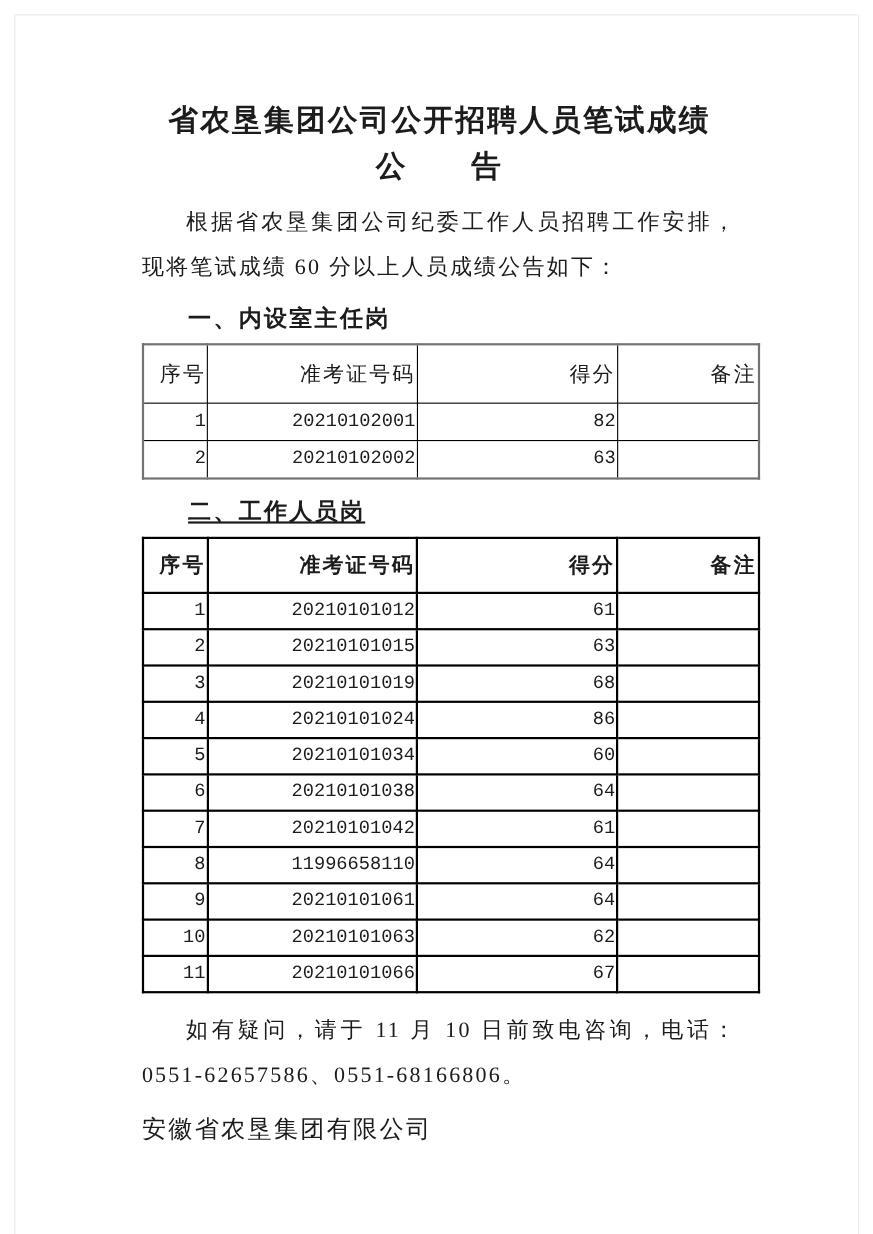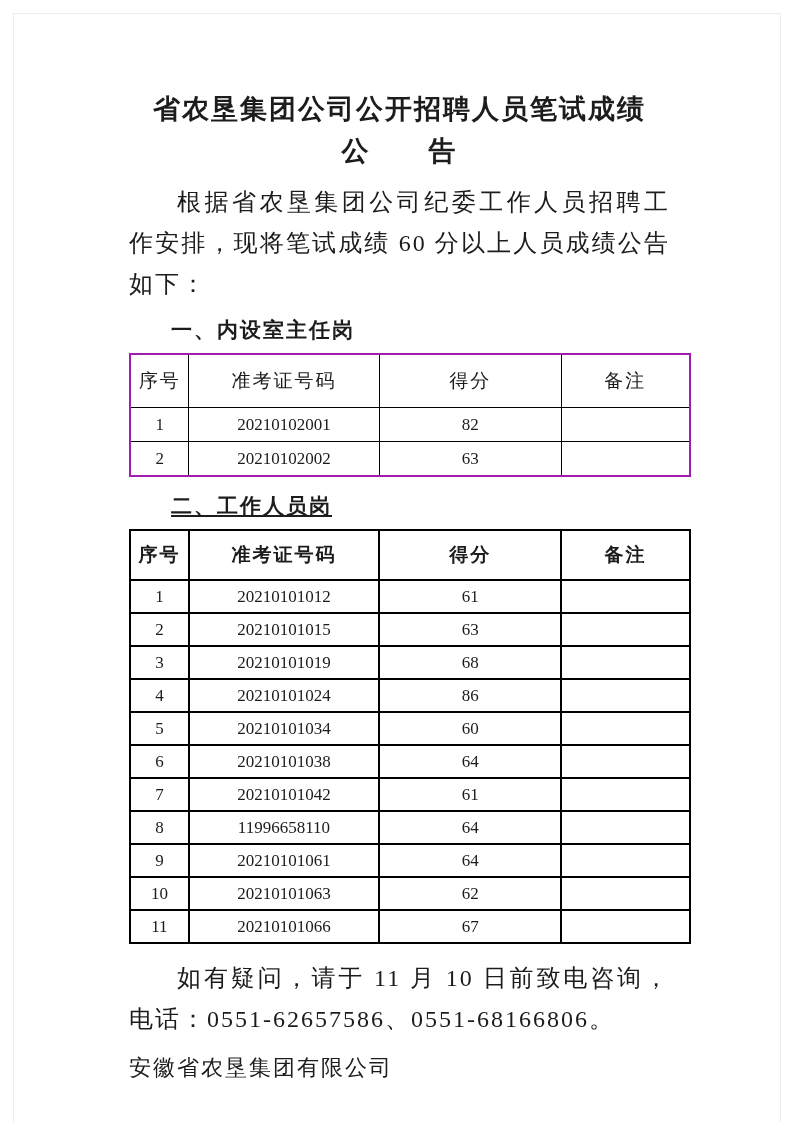--- a/index.html
+++ b/index.html
@@ -23,40 +23,41 @@
     margin: 0;
     text-align: center;
     font-size: 27px;
     font-weight: bold;
     letter-spacing: 2px;
     line-height: 38px;
   }
   .title2 { margin-top: 4px; }
   .para {
     margin: 12px 0 0 0;
-    font-size: 24px;
+    font-size: 20px;
     letter-spacing: 2px;
     line-height: 41px;
     text-align: justify;
     text-indent: 2em;
   }
   .section-heading {
     margin: 10px 0 8px 0;
     font-size: 21px;
     font-weight: bold;
     letter-spacing: 2px;
     line-height: 30px;
     padding-left: 2em;
   }
   table.score-table {
     width: 562px;
     border-collapse: collapse;
     table-layout: fixed;
-    text-align: center;
-    border: 2px solid #a21caf;
+    text-align: right;
+    border: 2px solid #737373;
+    font-family: Liberation Mono, monospace;
   }
   table.score-table th {
     font-size: 19px;
     letter-spacing: 2px;
     font-weight: normal;
   }
   table.score-table td {
     font-size: 17px;
   }
   table.t1 th { height: 50px; border: 1px solid #000000; }

